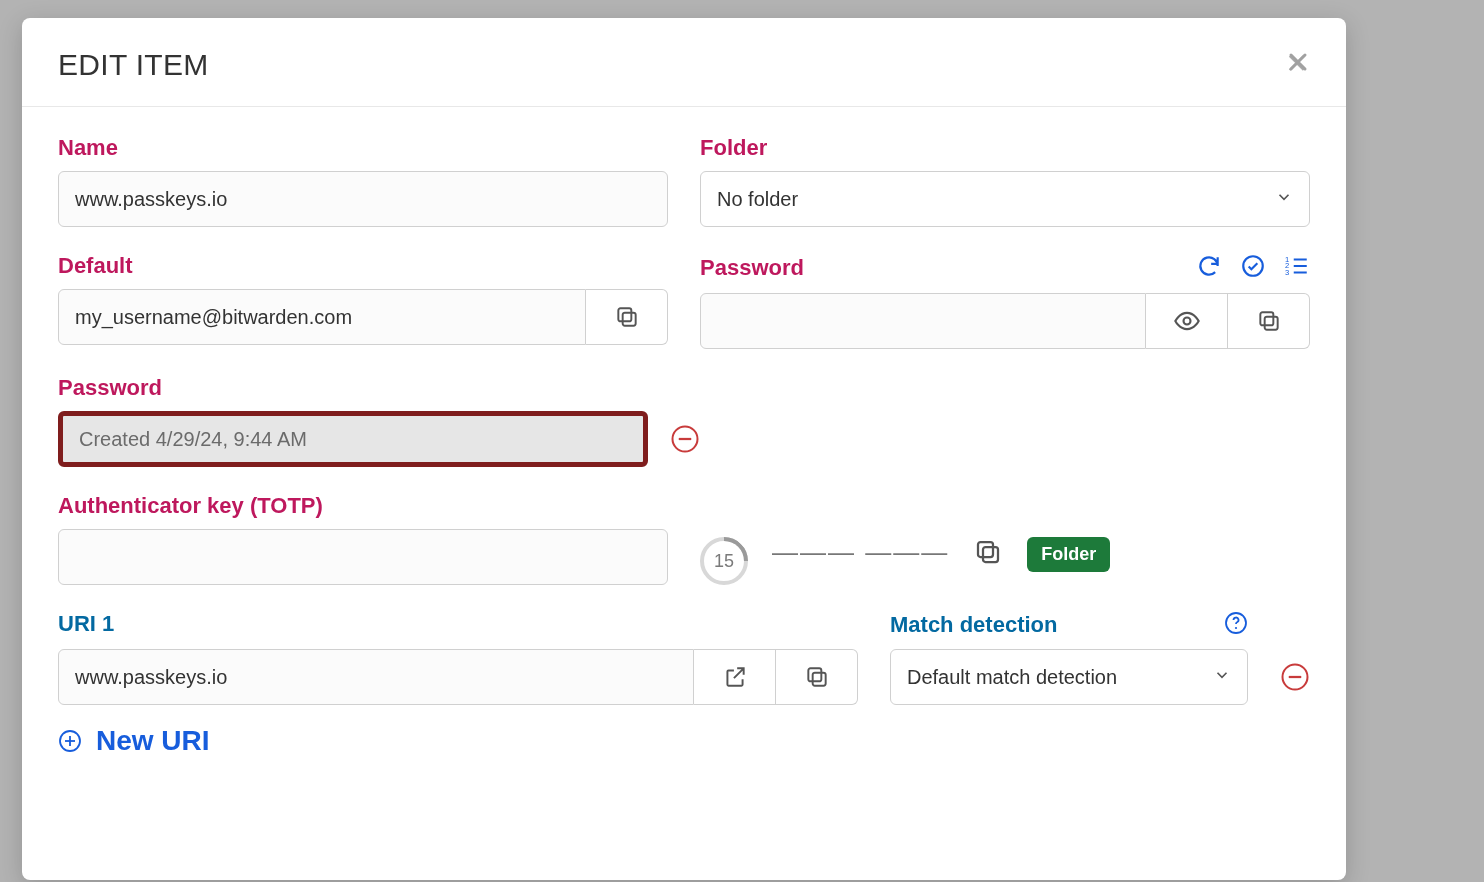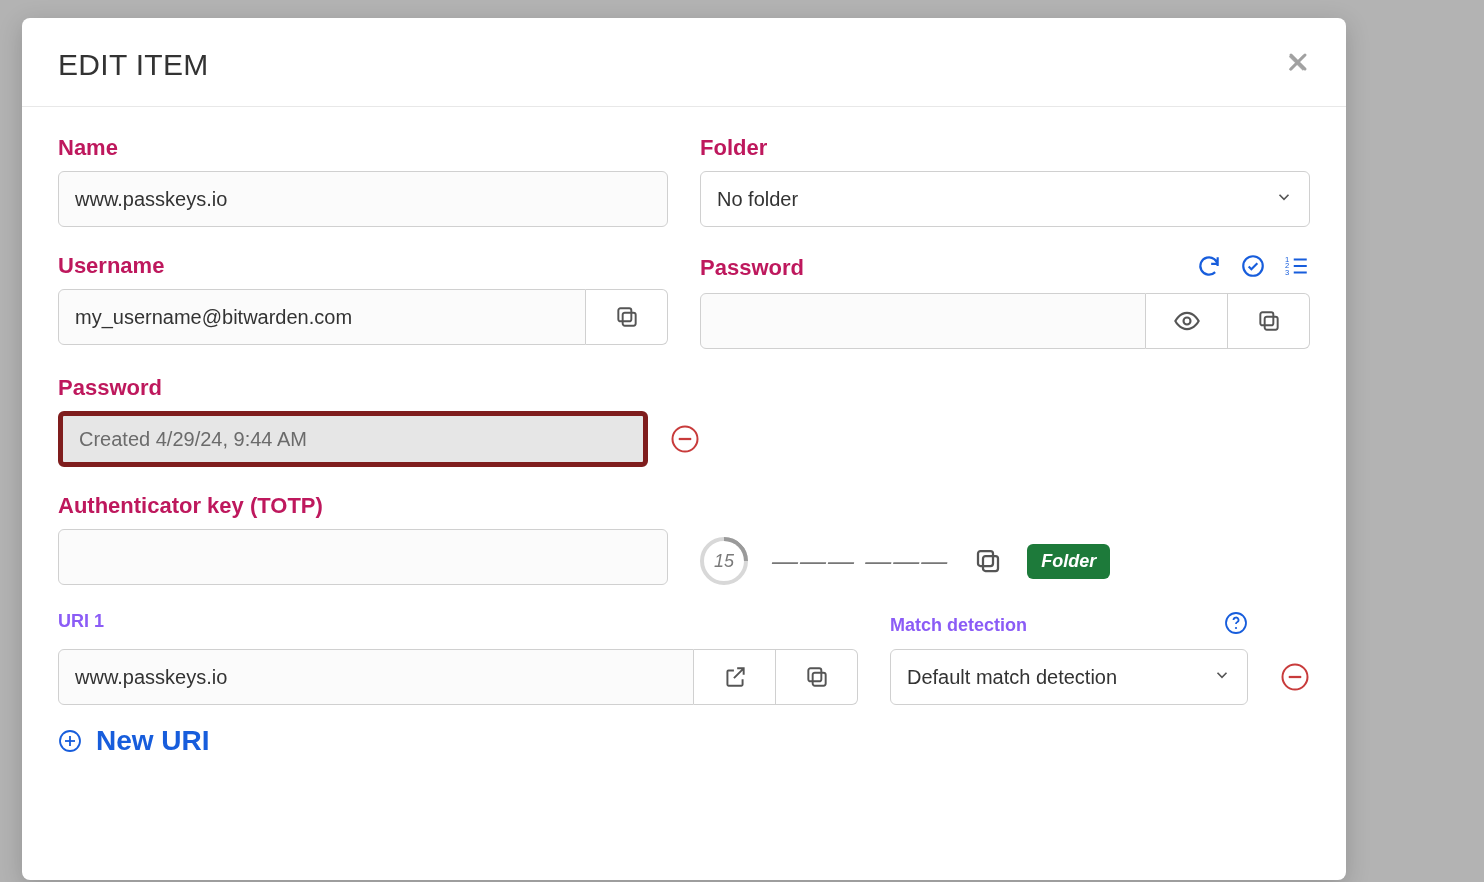--- a/index.html
+++ b/index.html
@@ -40,39 +40,39 @@
   }
   .addon:last-child { border-top-right-radius: 6px; border-bottom-right-radius: 6px; }
 
   .passkey-row { display: flex; align-items: center; gap: 22px; }
   .passkey-box {
     flex: 0 0 590px; height: 56px; border: 5px solid #7f1d1d; border-radius: 6px;
     background: #e6e6e6; color: #6b6b6b; font-size: 20px; display:flex; align-items:center; padding:0 16px;
   }
   .remove-circle { color: #c83b3b; cursor: pointer; display:flex; }
 
-  .totp-row { display: flex; align-items: center; gap: 24px; font-style: italic; }
+  .totp-row { display: flex; align-items: flex-start; gap: 24px; }
   .totp-timer {
     width: 48px; height: 48px; border-radius: 50%; border: 4px solid #d8d8d8;
     position: relative; display:flex; align-items:center; justify-content:center;
     color:#7a7a7a; font-size:18px; font-weight:500;
   }
   .totp-timer::before {
     content:""; position:absolute; inset:-4px; border-radius:50%;
     border:4px solid transparent; border-top-color:#9a9a9a; transform: rotate(45deg);
   }
   .totp-code { font-size: 26px; color:#777; letter-spacing: 2px; font-weight:500; }
   .copy-plain { color:#555; cursor:pointer; display:flex; }
   .badge-premium {
     background:#1d7a3a; color:#fff; font-weight:700; font-size:18px;
     padding:7px 14px; border-radius:6px;
   }
 
   .uri-grid { grid-column: 1 / -1; display:grid; grid-template-columns: 800px 1fr auto; column-gap: 32px; row-gap: 10px; align-items:start; }
-  .uri-label { font-size:18px; font-weight:600; color:#8b5cf6; }
+  .uri-label { font-size:22px; font-weight:600; color:#0369a1; }
   .match-label-row { display:flex; align-items:center; justify-content:space-between; }
   .help-circle { color:#175ddc; cursor:pointer; }
   .select-sm { height:56px; }
 
   .uri-input-group { display:flex; }
   .uri-input-group .input { flex:1; border-top-right-radius:0; border-bottom-right-radius:0; }
   .uri-addon {
     width:82px; height:56px; border:1px solid #d0d0d0; border-left:none; background:#fff;
     display:flex; align-items:center; justify-content:center; color:#555; cursor:pointer;
   }
@@ -111,21 +111,21 @@
         <span>No folder</span>
         <span class="chev">
           <svg width="18" height="18" viewBox="0 0 24 24">
               <path fill="none" stroke="currentColor" stroke-width="2.2" d="M6 9l6 6 6-6"></path>
             </svg>
         </span>
       </div>
     </div>
 
     <div class="field">
-      <div class="field-label">Username</div>
+      <div class="field-label">Default</div>
       <div class="input-group">
         <input class="input" value="my_username@bitwarden.com" style="">
         <div class="addon">
           <svg width="26" height="26" viewBox="0 0 24 24">
               <rect x="8" y="8" width="12" height="12" rx="2" fill="none" stroke="currentColor" stroke-width="1.8"></rect>
               <rect x="4" y="4" width="12" height="12" rx="2" fill="none" stroke="currentColor" stroke-width="1.8"></rect>
             </svg>
         </div>
       </div>
     </div>

